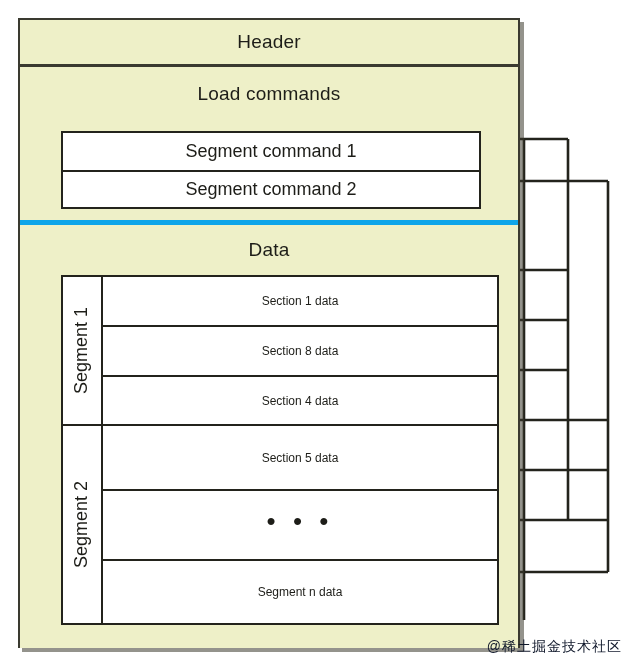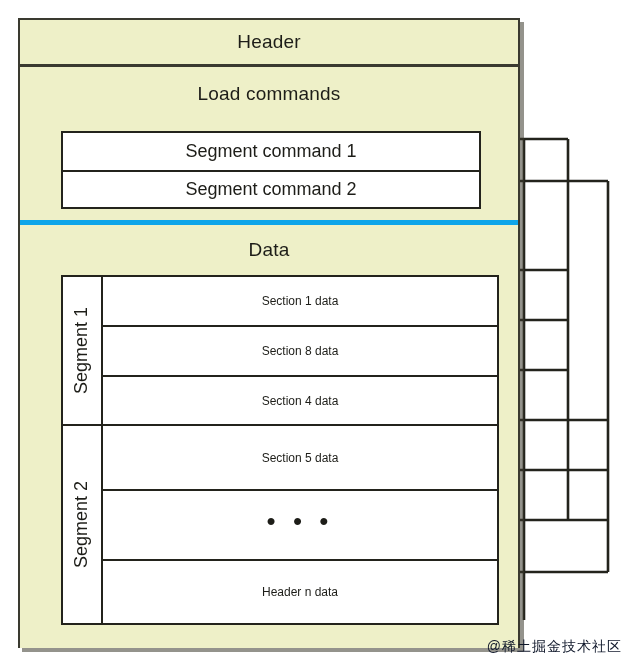--- a/index.html
+++ b/index.html
@@ -263,21 +263,21 @@
             <span>Segment 2</span>
           </div>
           <div class="section-stack">
             <div class="section-row">
               <span>Section 5 data</span>
             </div>
             <div class="section-row ellipsis">
               <span>• • •</span>
             </div>
             <div class="section-row">
-              <span>Header n data</span>
+              <span>Segment n data</span>
             </div>
           </div>
         </div>
 
       </div>
     </div>
   </div>
 
   <div class="watermark">@稀土掘金技术社区</div>
 

